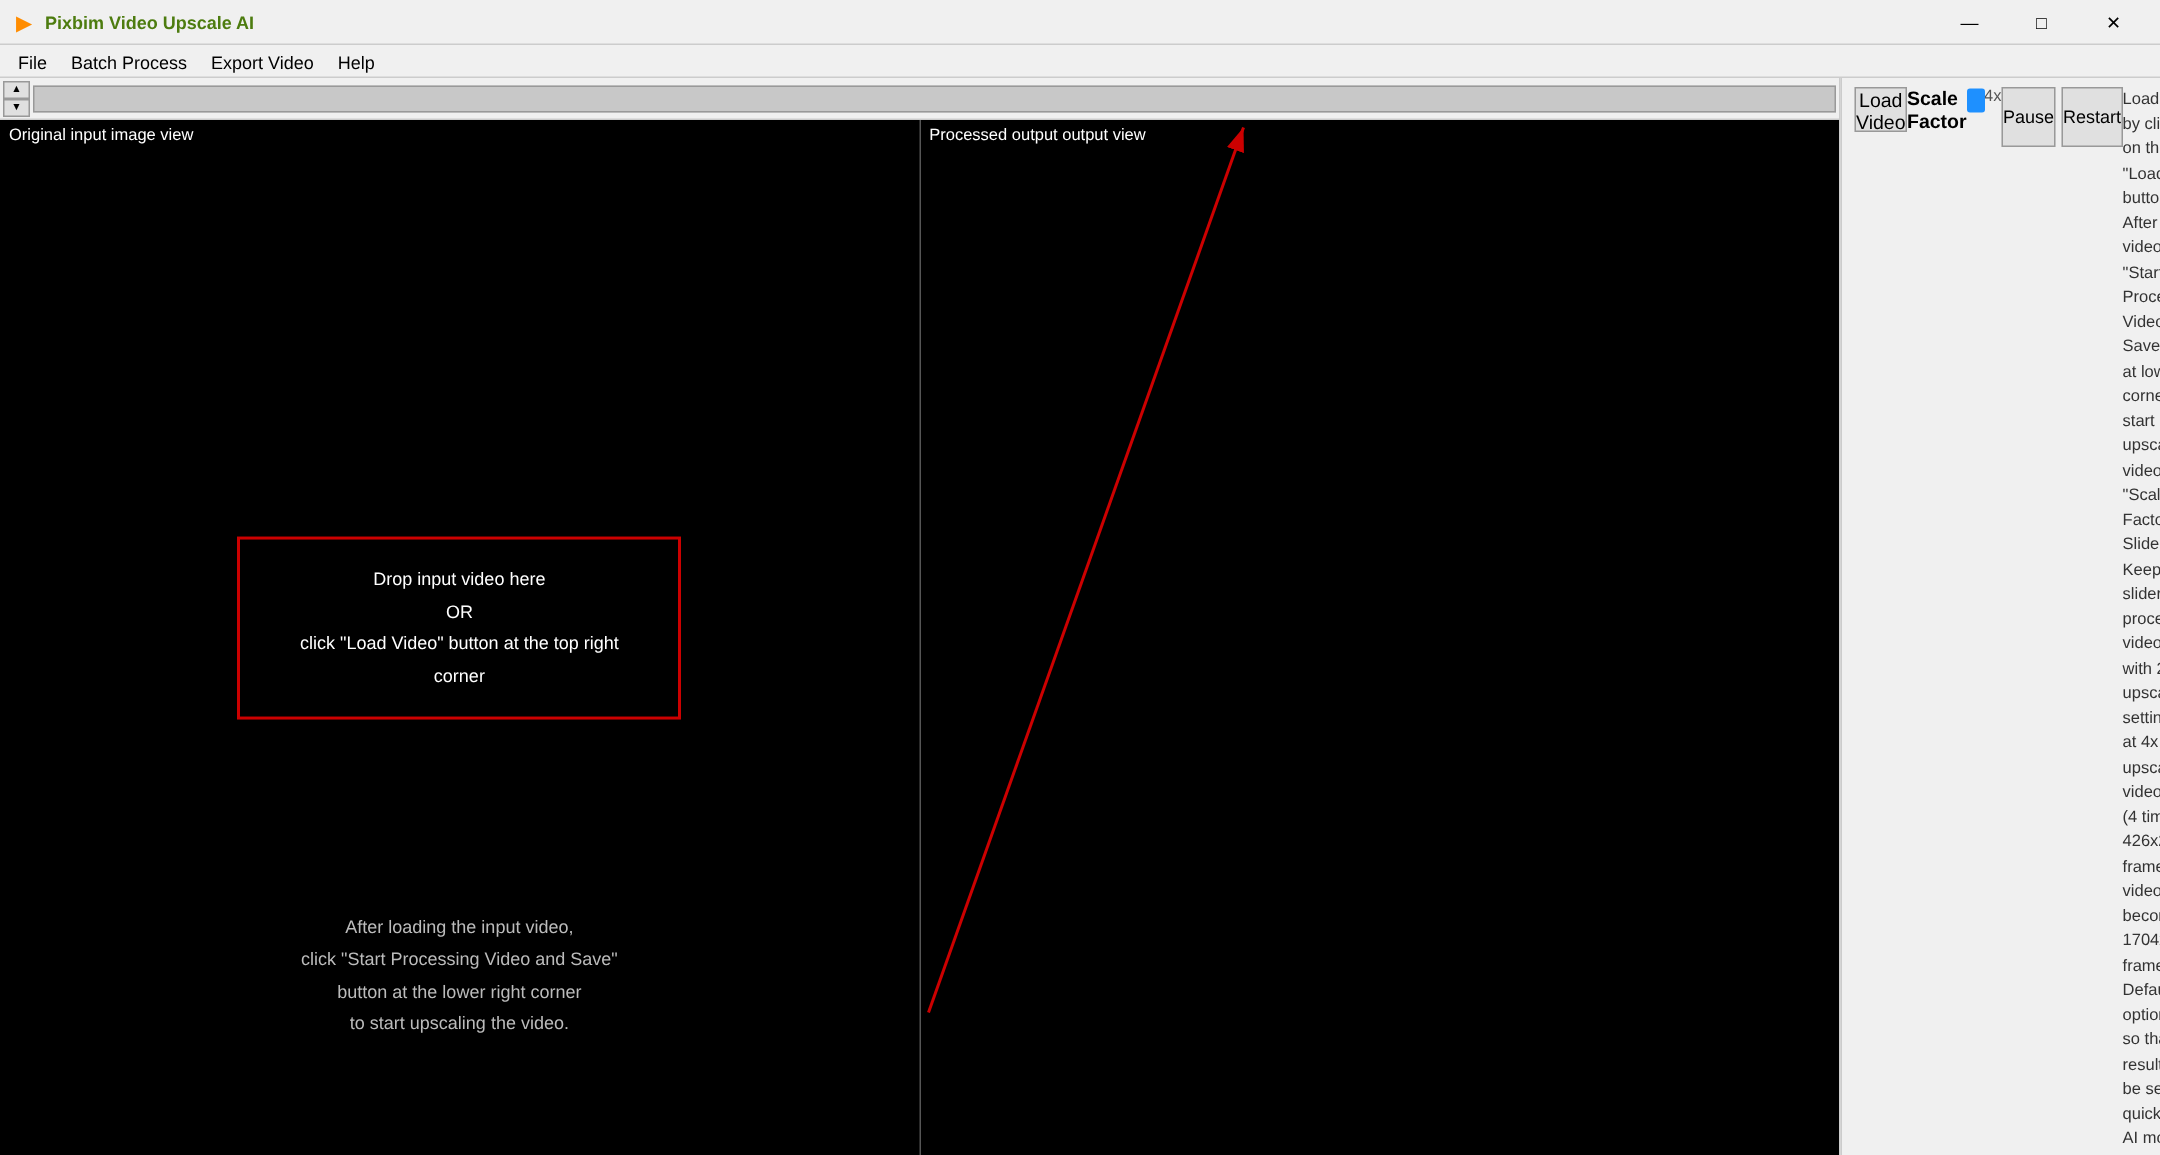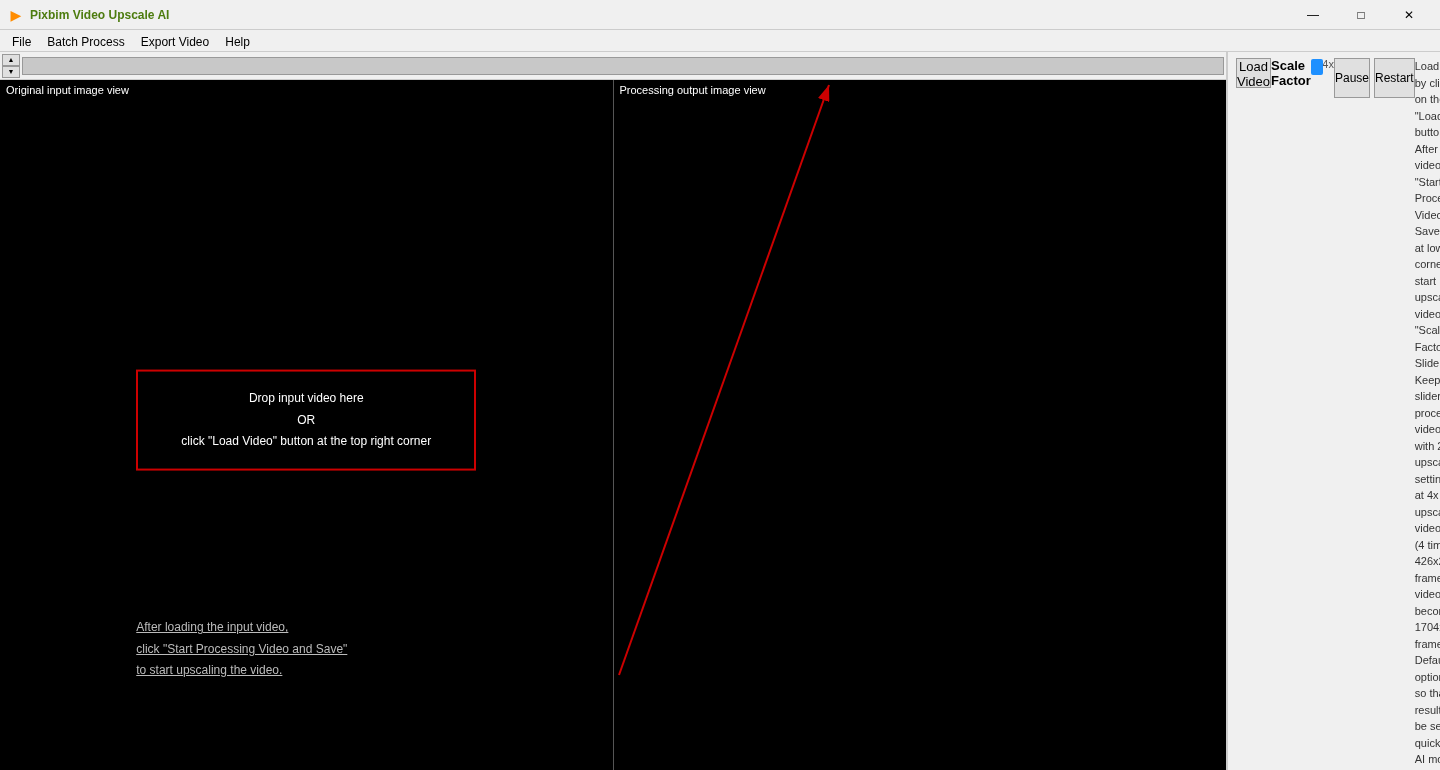--- a/index.html
+++ b/index.html
@@ -159,34 +159,34 @@
       position: absolute;
       top: 50%;
       left: 50%;
       transform: translate(-50%, -55%);
       border: 2px solid #cc0000;
       padding: 16px 24px;
       text-align: center;
       color: #fff;
       font-size: 12px;
       line-height: 1.8;
-      width: 340px;
+      width: 296px;
     }
 
     
     #instruction-text {
       position: absolute;
-      bottom: 88px;
+      bottom: 76px;
       left: 50%;
       transform: translateX(-50%);
+      text-align: center;
       color: #bbb;
       font-size: 12px;
       line-height: 1.8;
       width: 340px;
-      text-decoration: underline;
     }
 
     
     #arrow-svg {
       position: absolute;
       top: 0;
       left: 0;
       width: 100%;
       height: 100%;
       pointer-events: none;
@@ -339,26 +339,27 @@
 
         <div id="drop-zone">
           <div>Drop input video here</div>
           <div>OR</div>
           <div>click "Load Video" button at the top right corner</div>
         </div>
 
         <div id="instruction-text">
           <div>After loading the input video,</div>
           <div>click "Start Processing Video and Save"</div>
+          <div>button at the lower right corner</div>
           <div>to start upscaling the video.</div>
         </div>
       </div>
 
       <div id="processed-view">
-        <span class="view-label">Processing output image view</span>
+        <span class="view-label">Processed output output view</span>
 
         <svg id="arrow-svg" style="position:absolute;top:0;left:0;width:100%;height:100%;pointer-events:none;overflow:visible;">
           <defs>
             <marker id="arrowhead" markerWidth="8" markerHeight="6" refX="8" refY="3" orient="auto">
               <polygon points="0 0, 8 3, 0 6" fill="#cc0000"></polygon>
             </marker>
           </defs>
 
           <line x1="5" y1="595" x2="215" y2="5" stroke="#cc0000" stroke-width="2" marker-end="url(#arrowhead)"></line>
         </svg>

